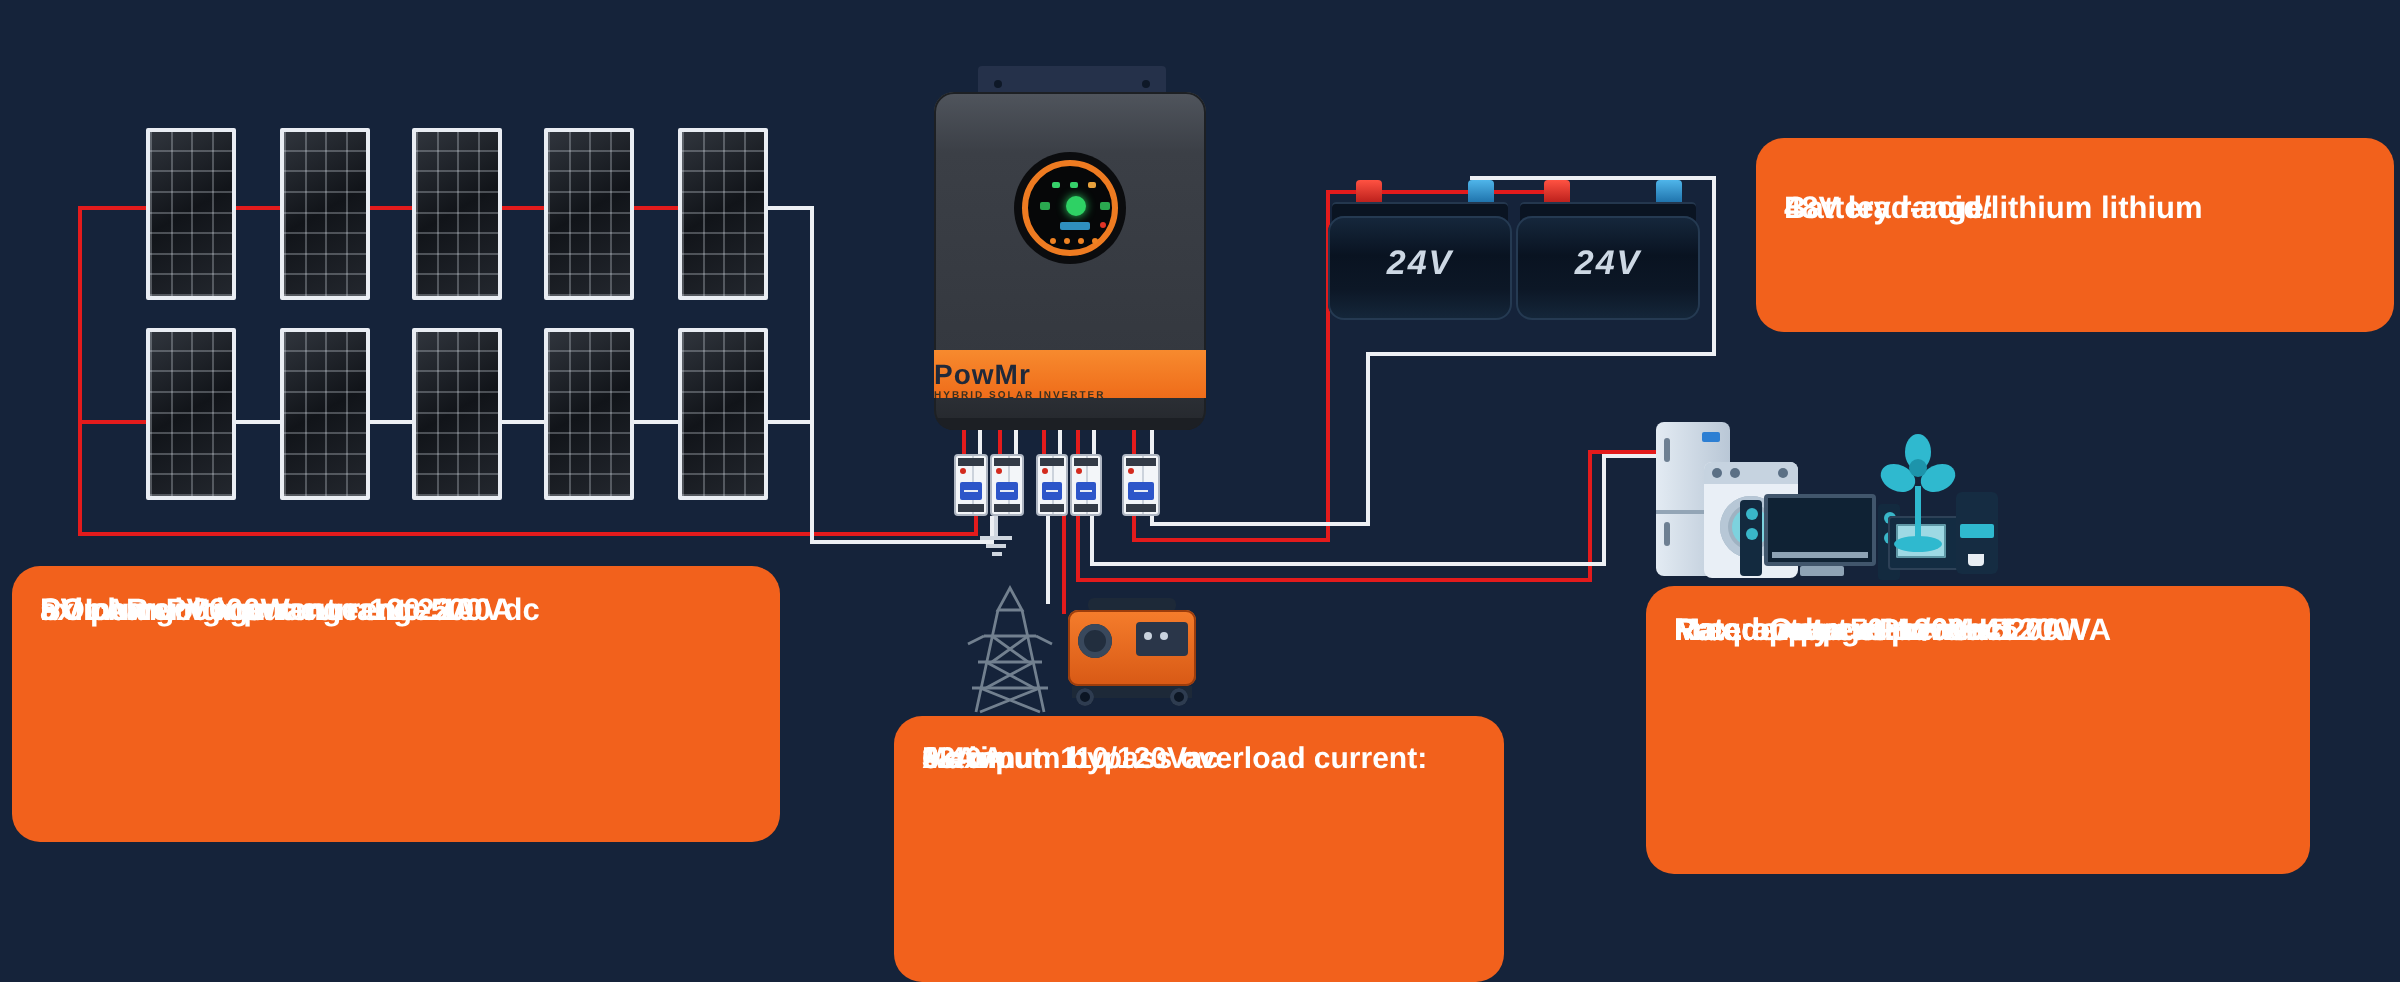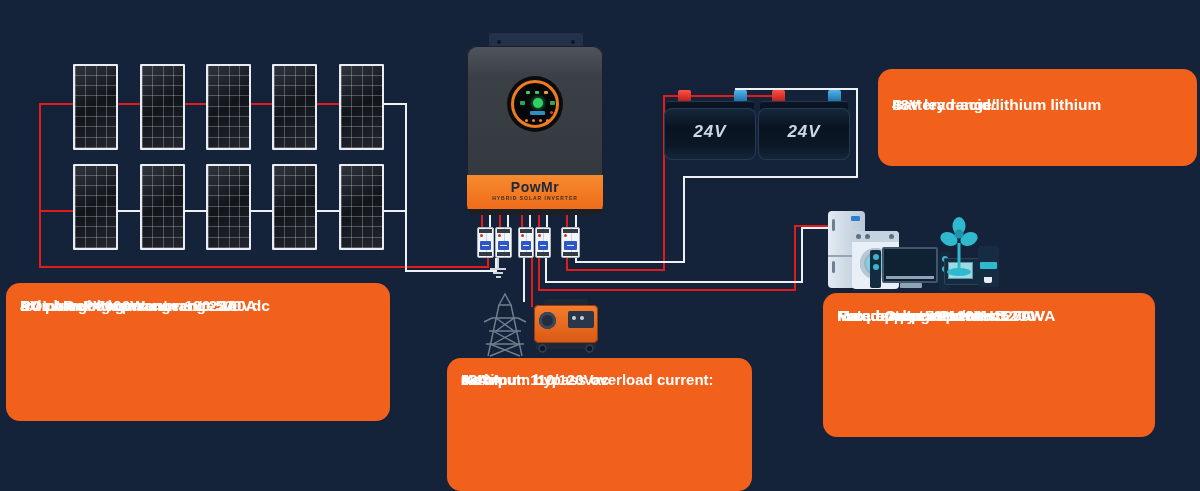--- a/index.html
+++ b/index.html
@@ -26,22 +26,22 @@
 
   
   .wire{z-index:2;}
 
   
   #inv-bracket{left:489px;top:33px;width:94px;height:18px;background:#25314a;border-radius:2px;z-index:2;}
   #inv-bracket i{position:absolute;top:7px;width:4px;height:4px;border-radius:50%;background:#0e1827;}
   #inverter{left:467px;top:46px;width:136px;height:169px;border-radius:10px;overflow:hidden;
             background:linear-gradient(180deg,#50555d 0%,#3b3f46 18%,#34383f 78%,#24272c 100%);
             box-shadow:inset 0 0 0 1px #1d2024;z-index:3;}
-  #inv-band{left:0;right:0;top:129px;height:34px;background:linear-gradient(180deg,#f78a2e,#ef6c1a);
-            text-align:center;}
+  #inv-band{left:0;right:0;top:129px;height:24px;background:linear-gradient(180deg,#f78a2e,#ef6c1a);
+            text-align:left;}
   #inv-brand{position:static;display:block;margin-top:4px;color:#20293a;font-weight:bold;font-size:14px;letter-spacing:.5px;}
   #inv-tag{position:static;display:block;color:#3a3020;font-weight:bold;font-size:5px;letter-spacing:1px;}
   #inv-foot{left:0;right:0;bottom:0;height:6px;background:#1c1f24;}
   #display{left:44px;top:34px;width:48px;height:48px;border-radius:50%;background:#060708;
            border:3px solid #ee7b21;box-shadow:0 0 0 4px #0b0c0e;}
   #display .d{position:absolute;border-radius:1px;}
 
   
   .breaker{top:227px;height:31px;background:#f3f6f9;border:1px solid #aeb6c2;border-radius:2px;z-index:4;}
   .breaker:before{content:"";position:absolute;left:50%;top:0;bottom:0;width:1px;background:#ccd3dc;}

